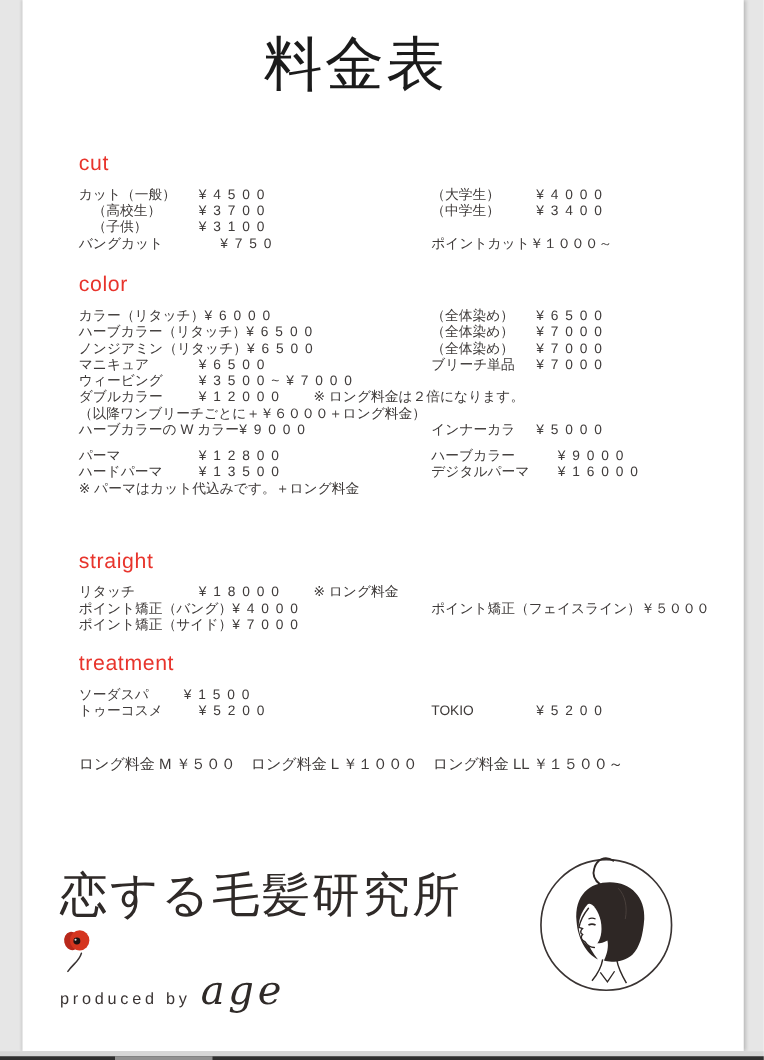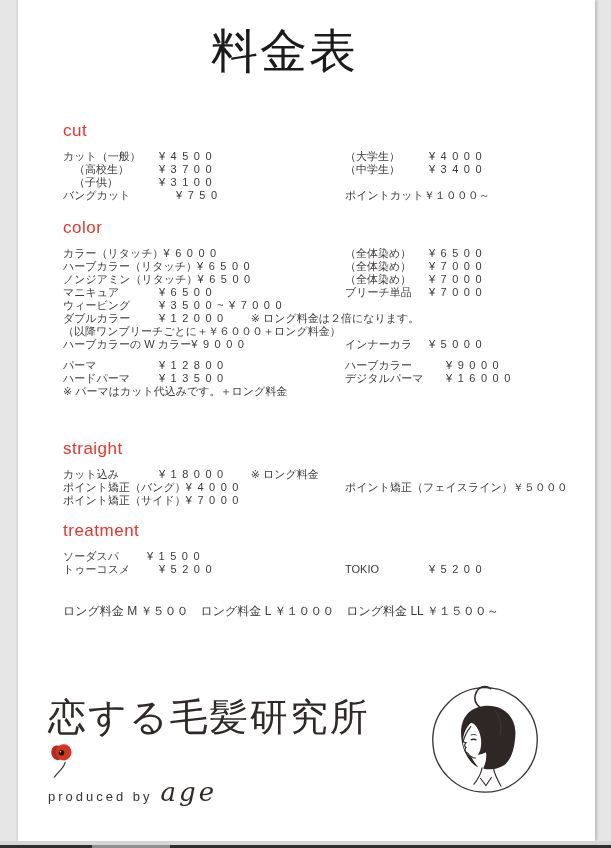--- a/index.html
+++ b/index.html
@@ -43,21 +43,21 @@
   .logo{position:absolute;left:30px;top:694px;width:400px;text-align:left;color:#2f2a28;}
   .logo-name{
     font-size:38px;line-height:46px;letter-spacing:2px;font-weight:300;
   }
   .poppy-wrap{height:38px;margin-top:2px;}
   .produced{
     font-size:13px;letter-spacing:3px;color:#3a3433;line-height:24px;
   }
   .brand{
     font-family:"DejaVu Serif","Liberation Serif",serif;
-    font-style:italic;font-size:26px;letter-spacing:3px;margin-left:8px;color:#2f2a28;
+    font-style:italic;font-size:32px;letter-spacing:3px;margin-left:8px;color:#2f2a28;
   }
   .portrait{position:absolute;left:410px;top:682px;}
   .viewer-bottom{position:absolute;left:0;right:0;bottom:0;height:7px;background:#d6d6d6;}
   .scroll-track{position:absolute;left:0;right:0;bottom:0;height:3px;background:#2f2f2f;}
   .scroll-thumb{position:absolute;left:92px;bottom:0;width:78px;height:3px;background:#909090;}
 </style>
 </head>
 <body>
 
 <div class="screen">
@@ -131,21 +131,21 @@
         <span class="cr"><span class="lblr">デジタルパーマ</span><span class="price">  ¥16000</span></span>
       </div>
       <div class="row">
         <span class="cl"><span class="lbl">※ パーマはカット代込みです。＋ロング料金</span></span>
       </div>
     </div>
 
     <div class="section" id="sec-straight">
       <h2 class="sec-h">straight</h2>
       <div class="row">
-        <span class="cl"><span class="lbl">カット込み</span><span class="price">¥18000</span><span class="note">※ ロング料金</span></span>
+        <span class="cl"><span class="lbl">リタッチ</span><span class="price">¥18000</span><span class="note">※ ロング料金</span></span>
         <span class="cr"><span class="lblr"></span><span class="price"></span></span>
       </div>
       <div class="row">
         <span class="cl"><span class="lbl">ポイント矯正（バング）</span><span class="price">¥4000</span><span class="note"></span></span>
         <span class="cr"><span class="lblr">ポイント矯正（フェイスライン）￥５０００</span><span class="price"></span></span>
       </div>
       <div class="row">
         <span class="cl"><span class="lbl">ポイント矯正（サイド）</span><span class="price">¥7000</span><span class="note"></span></span>
         <span class="cr"><span class="lblr"></span><span class="price"></span></span>
       </div>

